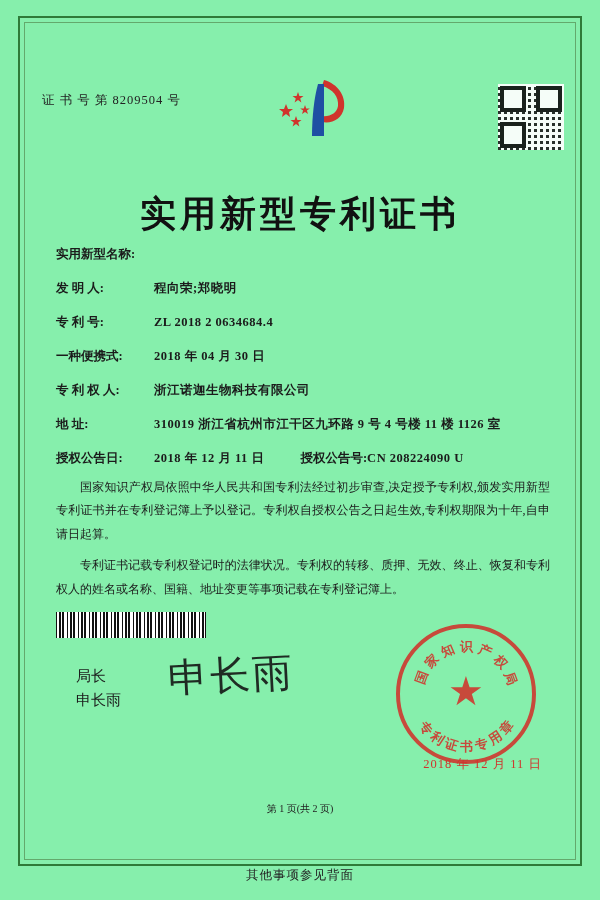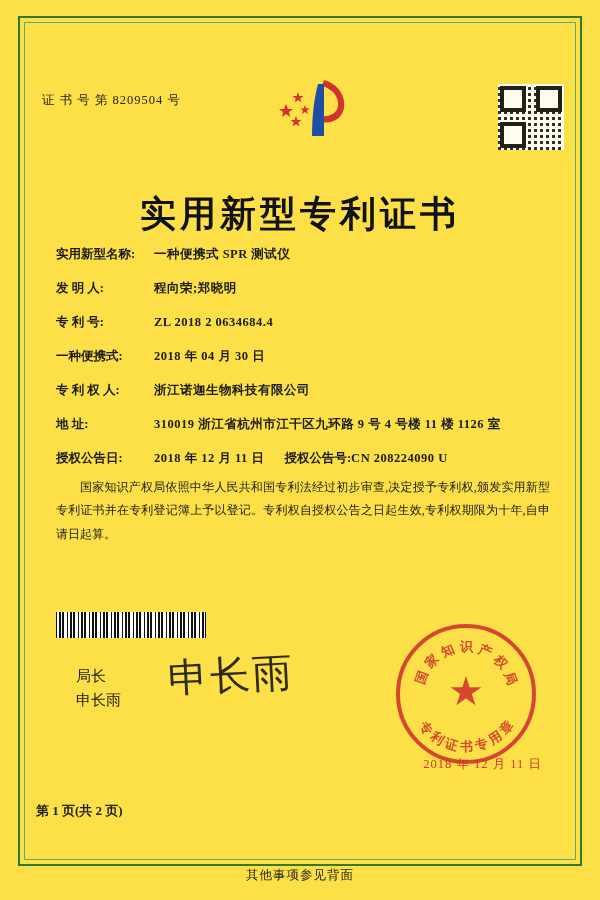--- a/index.html
+++ b/index.html
@@ -6,21 +6,21 @@
   body{
     width:600px;height:900px;
     background:#ffffff;
     font-family:"Liberation Serif","DejaVu Serif",serif;
     color:#1a1a1a;
     overflow:hidden;
   }
   .page{
     position:relative;
     width:600px;height:900px;
-    background:#fde047;
+    background:#86efac;
   }
   
   .border-outer{
     position:absolute;
     left:18px;top:16px;right:18px;bottom:34px;
     border:2px solid #2f7a39;
     box-sizing:border-box;
   }
   .border-inner{
     position:absolute;
@@ -92,21 +92,21 @@
   }
   .lbl{
     width:98px;
     flex:0 0 98px;
     letter-spacing:0px;
     white-space:nowrap;
   }
   .val{flex:1;letter-spacing:.5px;}
   .row.split .val{flex:0 0 auto;}
   .row.split .lbl2{
-    margin-left:20px;width:auto;flex:0 0 auto;white-space:nowrap;
+    margin-left:36px;width:auto;flex:0 0 auto;white-space:nowrap;
   }
   .row.split .val2{}
 
   
   .paras{
     position:absolute;left:20px;right:14px;top:432px;
     font-size:12px;
     line-height:1.95;
     text-align:justify;
     color:#1b1b1b;
@@ -161,21 +161,21 @@
   }
   .seal-date{
     position:absolute;right:22px;top:720px;
     font-size:12.5px;color:#d0342c;
     letter-spacing:1px;
   }
 
   
   .page-no{
     position:absolute;left:0;right:0;top:766px;
-    font-size:13px;color:#222;font-weight:bold;
+    text-align:center;font-size:10px;color:#222;
   }
   .footnote{
     position:absolute;left:0;right:0;bottom:-36px;
     text-align:center;font-size:12.5px;color:#222;letter-spacing:1px;
   }
 </style>
 </head>
 <body>
 
 <div class="page">
@@ -201,21 +201,20 @@
           <polygon points="33,31 34.2,34.4 37.8,34.4 34.9,36.6 36,40 33,37.9 30,40 31.1,36.6 28.2,34.4 31.8,34.4"></polygon>
         </g>
       </svg>
     </div>
 
     <div class="title">实用新型专利证书</div>
 
     <div class="fields">
       <div class="row">
         <div class="lbl">实用新型名称:</div>
-        <div class="val">一种便携式 SPR 测试仪</div>
       </div>
       <div class="row">
         <div class="lbl">发 明 人:</div>
         <div class="val">程向荣;郑晓明</div>
       </div>
       <div class="row">
         <div class="lbl">专 利 号:</div>
         <div class="val">ZL 2018 2 0634684.4</div>
       </div>
       <div class="row">
@@ -233,20 +232,21 @@
       <div class="row split">
         <div class="lbl">授权公告日:</div>
         <div class="val">2018 年 12 月 11 日</div>
         <div class="lbl lbl2">授权公告号:</div>
         <div class="val val2">CN 208224090 U</div>
       </div>
     </div>
 
     <div class="paras">
       <p>国家知识产权局依照中华人民共和国专利法经过初步审查,决定授予专利权,颁发实用新型专利证书并在专利登记簿上予以登记。专利权自授权公告之日起生效,专利权期限为十年,自申请日起算。</p>
+      <p>专利证书记载专利权登记时的法律状况。专利权的转移、质押、无效、终止、恢复和专利权人的姓名或名称、国籍、地址变更等事项记载在专利登记簿上。</p>
     </div>
 
     <div class="barcode"></div>
 
     <div class="sig-label">
       <div>局长</div>
       <div>申长雨</div>
     </div>
     <div class="signature">申长雨</div>
 

